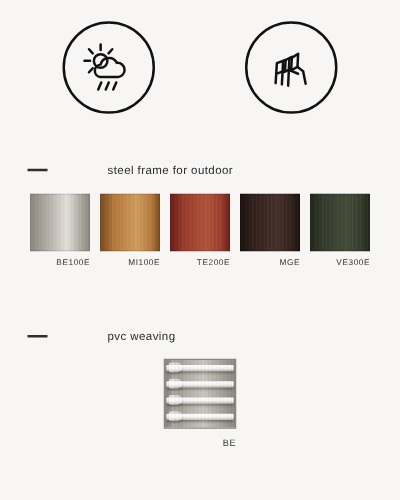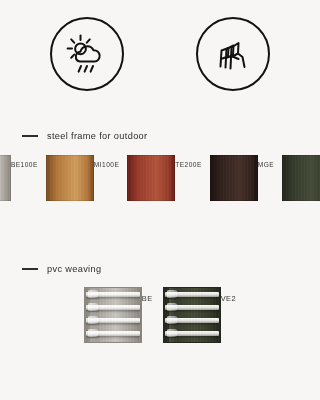--- a/index.html
+++ b/index.html
@@ -58,39 +58,40 @@
     height: 1.4px;
     background: #2e2e2e;
     flex: 0 0 auto;
   }
   .section-title {
     font-size: 9.2px;
     letter-spacing: 0.35px;
     color: #2b2b2b;
     white-space: nowrap;
     font-weight: 400;
+    margin-left: 39px;
   }
   #head-steel { top: 131px; }
   #head-pvc   { top: 264px; }
 
   
   .swatch-row {
     position: absolute;
     left: 0;
     width: 320px;
     display: flex;
     justify-content: center;
   }
   #row-steel { top: 155px; gap: 8px; }
   #row-pvc   { top: 287px; gap: 10px; }
 
   .swatch-cell {
     display: flex;
-    flex-direction: row;
-    align-items: flex-start;
+    flex-direction: column;
+    align-items: flex-end;
   }
   .swatch-chip {
     width: 48px;
     height: 46px;
     border: 1px solid rgba(0,0,0,0.10);
     box-sizing: border-box;
     position: relative;
     overflow: hidden;
   }
   #row-pvc .swatch-chip {
@@ -263,30 +264,14 @@
           <div class="weave-knot" style="top: 28px;"></div>
           <div class="weave-slat" style="top: 43px;"></div>
           <div class="weave-knot" style="top: 41px;"></div>
         </div>
     </div>
     <div class="swatch-label">BE</div>
   </div>
 
 
 
-  <div class="swatch-cell">
-    <div class="swatch-chip" id="chip-p3" style="background: linear-gradient(90deg, rgb(35, 39, 28) 0%, rgb(53, 58, 43) 18%, rgb(70, 75, 56) 55%, rgb(53, 58, 43) 82%, rgb(35, 39, 28) 100%); border-color: rgb(35, 39, 28);">
-      <div class="weave">
-          <div class="weave-strap"></div>
-          <div class="weave-slat" style="top: 4px;"></div>
-          <div class="weave-knot" style="top: 2px;"></div>
-          <div class="weave-slat" style="top: 17px;"></div>
-          <div class="weave-knot" style="top: 15px;"></div>
-          <div class="weave-slat" style="top: 30px;"></div>
-          <div class="weave-knot" style="top: 28px;"></div>
-          <div class="weave-slat" style="top: 43px;"></div>
-          <div class="weave-knot" style="top: 41px;"></div>
-        </div>
-    </div>
-    <div class="swatch-label">VE2</div>
-  </div>
 
 </div>
 
 </body></html>

